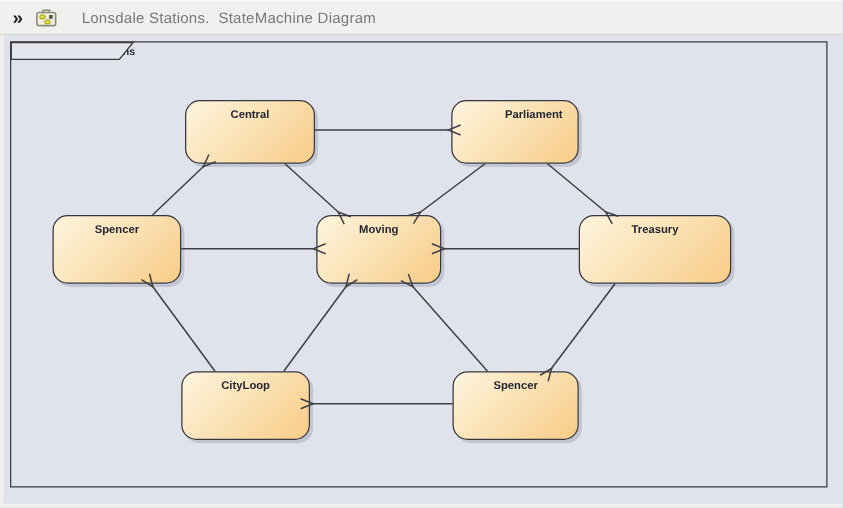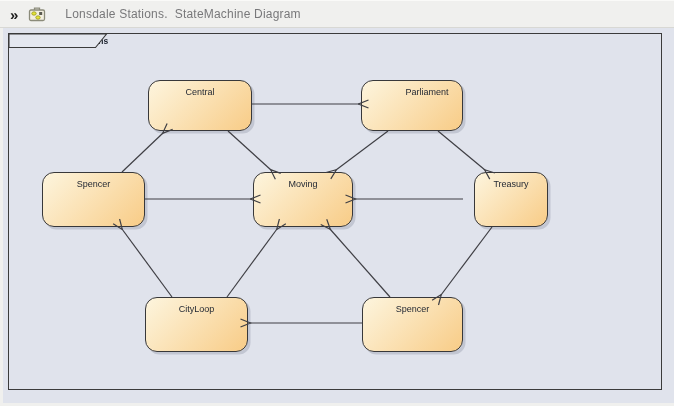--- a/index.html
+++ b/index.html
@@ -43,21 +43,21 @@
   .state{
     position:absolute;box-sizing:border-box;
     border:1.5px solid var(--node-border,#38383A);
     border-radius:12px;
     background:linear-gradient(135deg,var(--node-fill-light,#FDF5DE) 0%,var(--node-fill-dark,#F8CC87) 100%);
     box-shadow:2.5px 2.5px 0 var(--shadow,#C2C6D2);
     text-align:center;
   }
   .state-label{
     display:inline-block;margin-top:5px;
-    font-size:9px;font-weight:normal;color:var(--node-text,#1E2430);
+    font-size:9px;font-weight:bold;color:var(--node-text,#1E2430);
   }
   
   #edges{position:absolute;left:0;top:0;width:674px;height:406px;pointer-events:none;}
 </style>
 </head>
 <body style="--canvas: #E0E3EC; --chrome: #F0F0EE; --frame-border: #3B3B3B; --node-fill-light: #FDF5DE; --node-fill-dark: #F8CC87; --node-border: #38383A; --node-text: #1E2430; --shadow: #C2C6D2; --title-text: #78787A;">
 
 <div class="titlebar">
   <span class="chevrons">»</span>
   <svg class="diagram-icon" width="18" height="16" viewBox="0 0 18 16">
@@ -71,21 +71,21 @@
 </div>
 
 <div class="frame"></div>
 <span class="frame-tab-label">stm CityLoop Stations</span>
 
 <div id="nodes">
     <div class="state" style="left: 148px; top: 80px; width: 104px; height: 51px;"><span class="state-label">Central</span></div>
     <div class="state" style="left: 361px; top: 80px; width: 102px; height: 51px; padding-left: 30px;"><span class="state-label">Parliament</span></div>
     <div class="state" style="left: 42px; top: 172px; width: 103px; height: 55px;"><span class="state-label">Spencer</span></div>
     <div class="state" style="left: 253px; top: 172px; width: 100px; height: 55px;"><span class="state-label">Moving</span></div>
-    <div class="state" style="left: 463px; top: 172px; width: 74px; height: 55px; margin-left: 11px;"><span class="state-label">Treasury</span></div>
+    <div class="state" style="left: 463px; top: 172px; width: 122px; height: 55px;"><span class="state-label">Treasury</span></div>
     <div class="state" style="left: 145px; top: 297px; width: 103px; height: 55px;"><span class="state-label">CityLoop</span></div>
     <div class="state" style="left: 362px; top: 297px; width: 101px; height: 55px;"><span class="state-label">Spencer</span></div>
   </div>
 <svg id="edges" viewBox="0 0 674 406">
     <defs>
       <marker id="openArrow" viewBox="0 0 12 10" markerWidth="12" markerHeight="10" refX="1.5" refY="5" orient="auto" markerUnits="userSpaceOnUse">
         <path d="M11 1 L1 5 L11 9" fill="none" stroke="#3F3F44" stroke-width="1.2"></path>
       </marker>
     </defs>
     <path d="M9 34 L106.5 34 L95.5 47.5 L9 47.5 Z" fill="#E4E7EF" stroke="#3B3B3B" stroke-width="1.1"></path>

